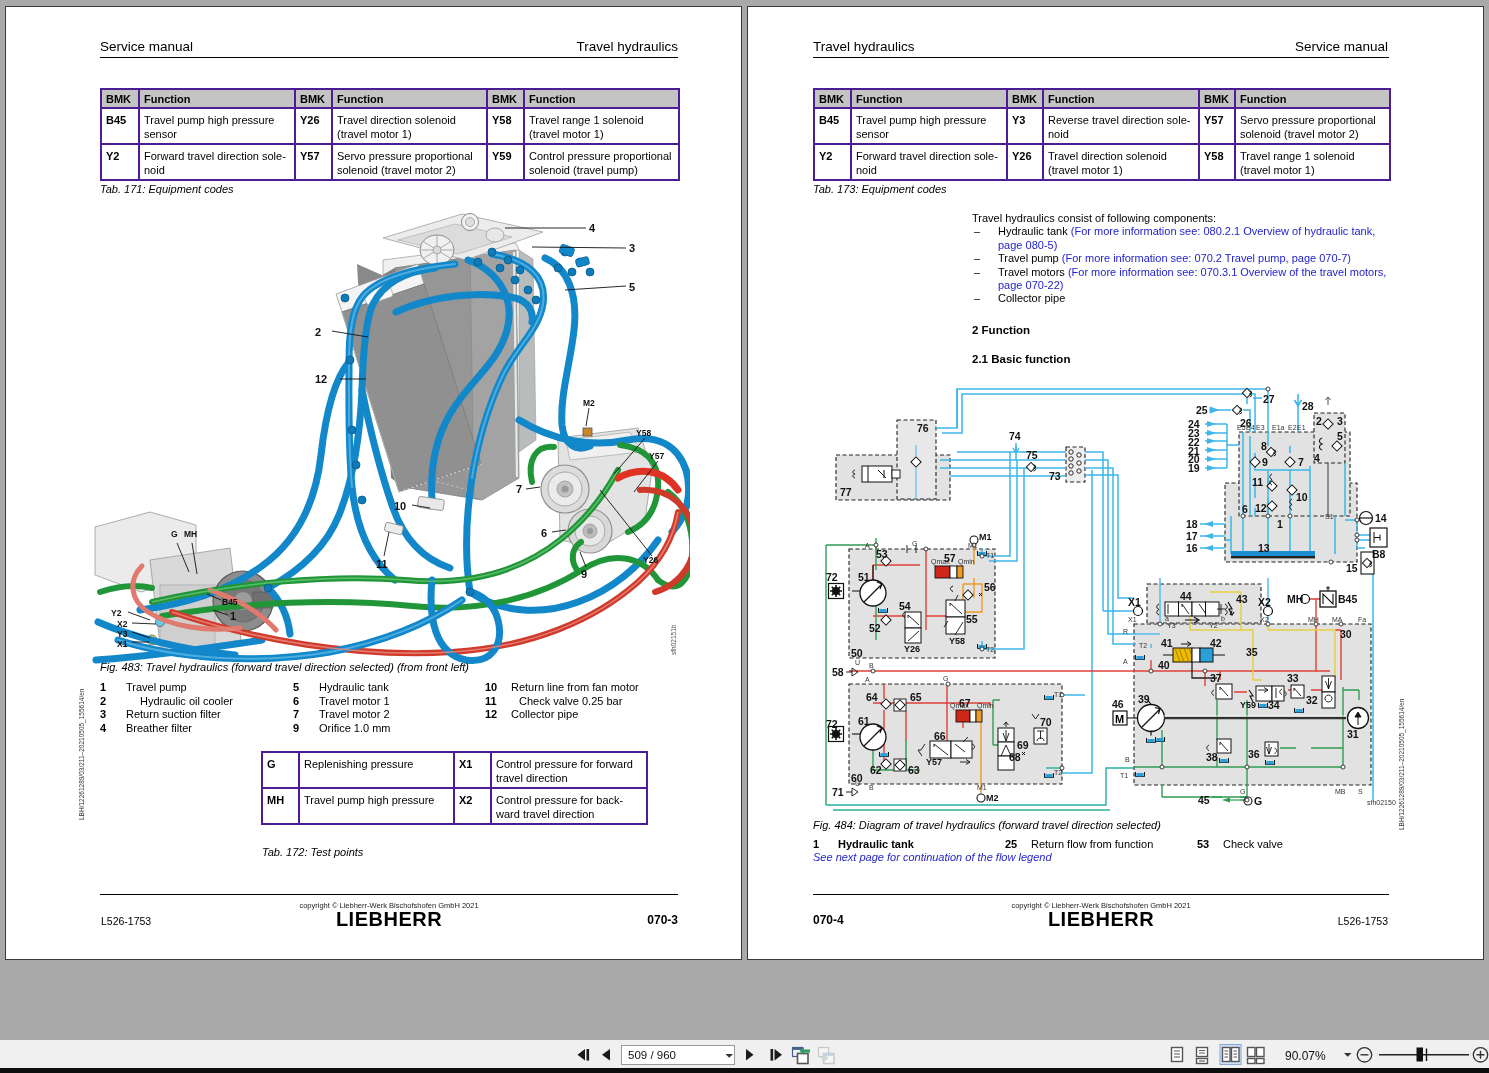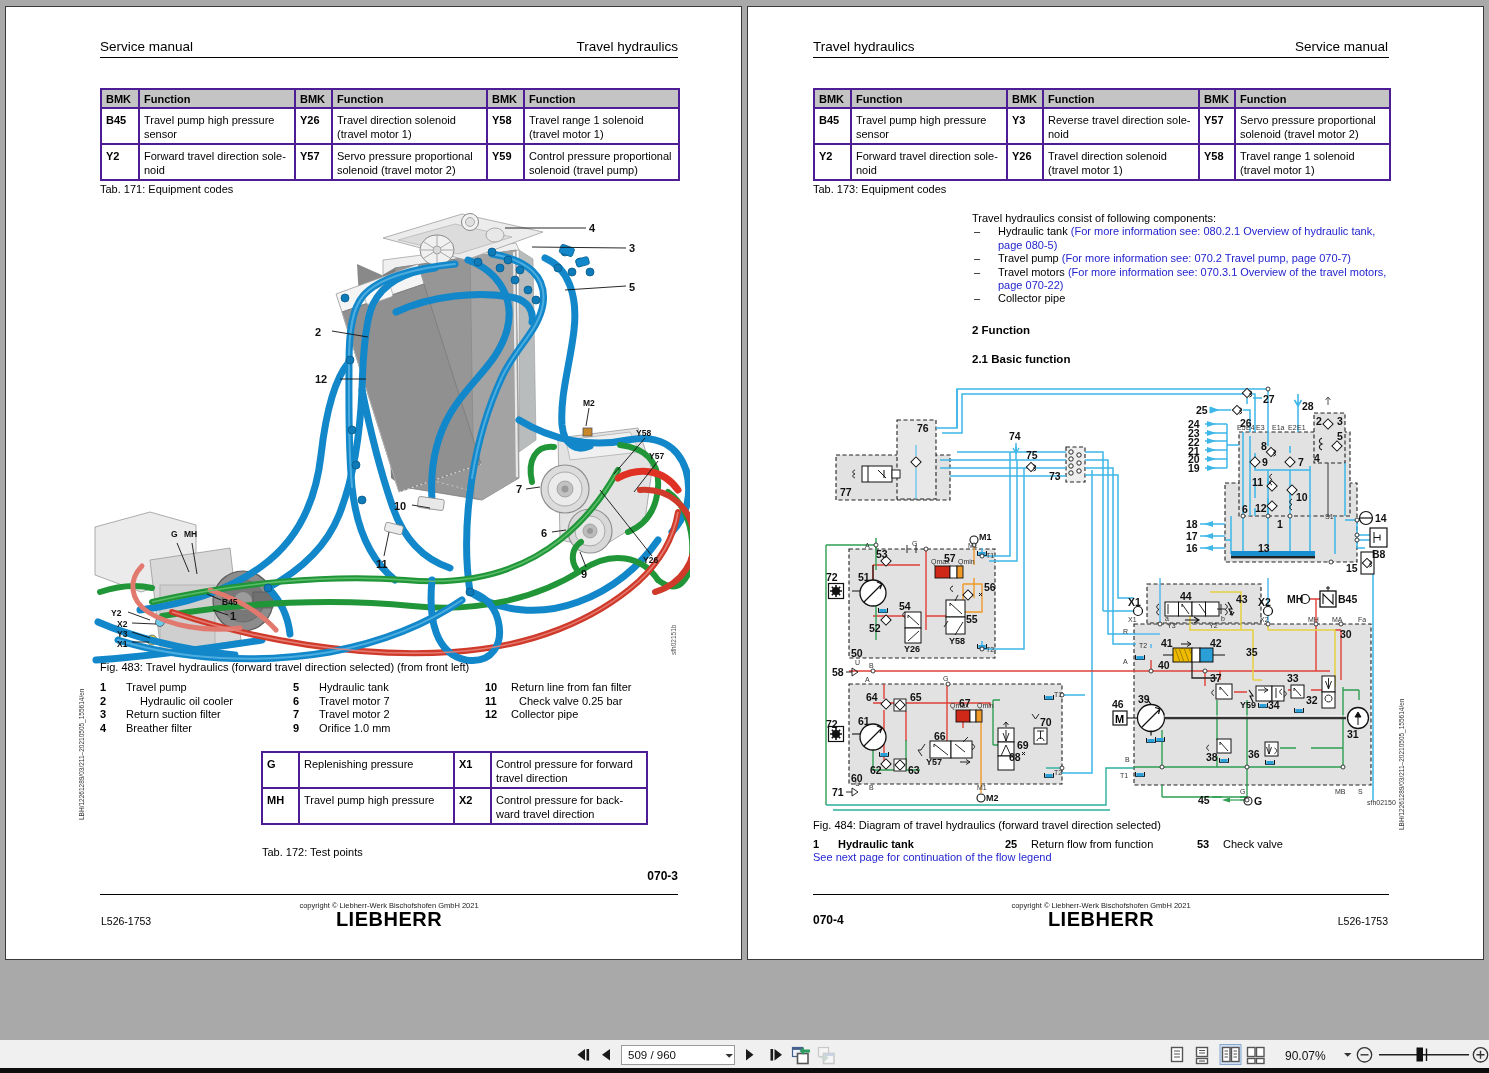--- a/index.html
+++ b/index.html
@@ -10,21 +10,21 @@
   border:1px solid #3a3a3a; }
 #pageL { left:5px; }
 #pageR { left:747px; }
 .abs { position:absolute; }
 .hdr { font-size:13.5px; color:#000; }
 .rule { position:absolute; height:1px; background:#000; }
 .eqtab { border-collapse:collapse; table-layout:fixed; font-size:11px; }
 .eqtab td, .eqtab th { border:2px solid #4c1d95; vertical-align:top; padding:3.5px 3px 2.5px 4px;
   line-height:14px; text-align:left; }
 .eqtab th { background:#c4c4c4; font-weight:bold; padding-top:1.5px; padding-bottom:1.5px;}
-.cap { font-size:11px; }
+.cap { font-style:italic; font-size:11px; }
 .leg { font-size:11px; line-height:13.6px; }
 .b { font-weight:bold; }
 .blue { color:#2424cf; }
 .toolbar { position:absolute; left:0; top:1040px; width:1489px; height:28px; background:#f0f0f0; }
 .blackbar { position:absolute; left:0; top:1068px; width:1489px; height:5px; background:#0d0d0d; }
 .vtext { position:absolute; font-size:6.5px; color:#333; transform:rotate(-90deg);
   transform-origin:left top; white-space:nowrap; }
 svg text { font-family:"Liberation Sans", sans-serif; }
 </style>
 </head>
@@ -282,33 +282,33 @@
 <div style="position:absolute; top:40.8px;">
         <span class="b abs" style="left:0">4</span>
         <span class="abs" style="left:26px; width:170px;">Breather filter</span>
       </div>
 <div>
         <span class="b abs" style="left:193px">5</span>
         <span class="abs" style="left:219px; width:160px;">Hydraulic tank</span>
       </div>
 <div style="position:absolute; top:13.6px;">
         <span class="b abs" style="left:193px">6</span>
-        <span class="abs" style="left:219px; width:160px;">Travel motor 7</span>
+        <span class="abs" style="left:219px; width:160px;">Travel motor 1</span>
       </div>
 <div style="position:absolute; top:27.2px;">
         <span class="b abs" style="left:193px">7</span>
         <span class="abs" style="left:219px; width:160px;">Travel motor 2</span>
       </div>
 <div style="position:absolute; top:40.8px;">
         <span class="b abs" style="left:193px">9</span>
         <span class="abs" style="left:219px; width:160px;">Orifice 1.0 mm</span>
       </div>
 <div>
         <span class="b abs" style="left:385px">10</span>
-        <span class="abs" style="left:411px; width:180px;">Return line from fan filter</span>
+        <span class="abs" style="left:411px; width:180px;">Return line from fan motor</span>
       </div>
 <div style="position:absolute; top:13.6px;">
         <span class="b abs" style="left:385px">11</span>
         <span class="abs" style="left:419px; width:180px;">Check valve 0.25 bar</span>
       </div>
 <div style="position:absolute; top:27.2px;">
         <span class="b abs" style="left:385px">12</span>
         <span class="abs" style="left:411px; width:180px;">Collector pipe</span>
       </div>
 </div>
@@ -334,21 +334,21 @@
           <td>Control pressure for back-<br>ward travel direction</td>
         </tr>
 </tbody>
     </table>
 <div class="abs cap" style="left:262px; top:846px;">Tab. 172: Test points</div>
 
 <div class="rule" style="left:100px; top:894px; width:578px;"></div>
 <div class="abs" style="left:100px; top:901px; width:578px; text-align:center; font-size:7.5px; color:#222;">copyright © Liebherr‑Werk Bischofshofen GmbH 2021</div>
 <div class="abs b" style="left:100px; top:908px; width:578px; text-align:center; font-size:20px; letter-spacing:0.5px;">LIEBHERR</div>
 <div class="abs" style="left:101px; top:915px; font-size:10.5px;">L526-1753</div>
-<div class="abs b" style="left:578px; top:869px; width:100px; text-align:right; font-size:12px;">070-3</div>
+<div class="abs b" style="left:578px; top:913px; width:100px; text-align:right; font-size:12px;">070-3</div>
 <div class="vtext" style="left:78px; top:820px;">LBH/12261289/03/211–20210505_155614/en</div>
 
 <div class="page" id="pageR"></div>
 <div class="abs hdr" style="left:813px; top:39px;">Travel hydraulics</div>
 <div class="abs hdr" style="left:1240px; top:39px; width:148px; text-align:right;">Service manual</div>
 <div class="rule" style="left:813px; top:57px; width:576px;"></div>
 
 <table class="eqtab abs" style="left:813px; top:88px; width:576px;">
 <colgroup>
         <col style="width:37px">

